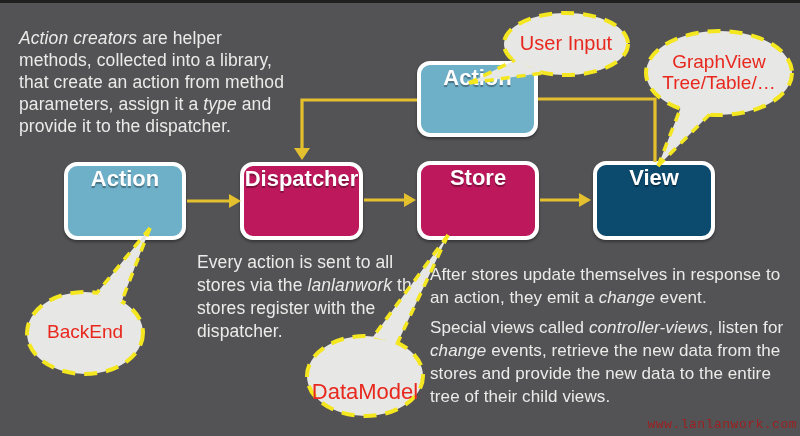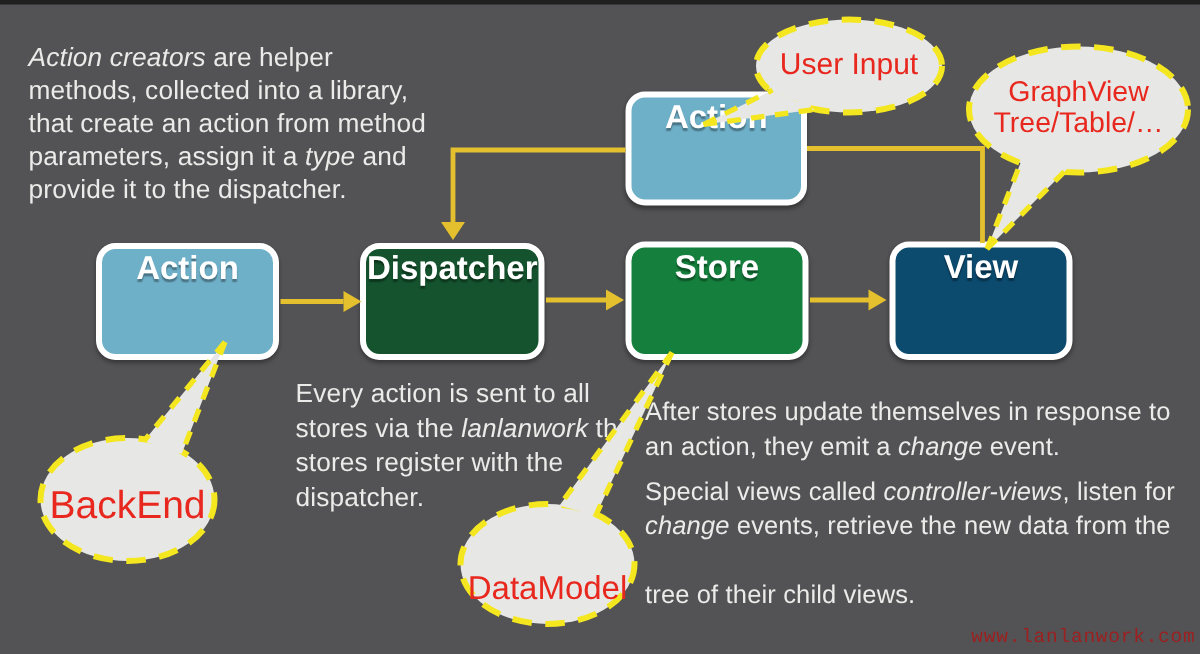--- a/index.html
+++ b/index.html
@@ -14,22 +14,22 @@
   .fbox{
     position:absolute;box-sizing:border-box;
     border:4px solid #ffffff;border-radius:13px;
     display:flex;align-items:flex-start;justify-content:center;
     color:#ffffff;font-weight:bold;font-size:22px;
     text-shadow:0 2px 1px rgba(0,0,0,.35);
     box-shadow:0 2px 3px rgba(0,0,0,.35);
   }
   #box-action-top{left:417px;top:61px;width:121px;height:76px;background:#6fb0c9;}
   #box-action{left:64px;top:162px;width:122px;height:78px;background:#6fb0c9;}
-  #box-dispatcher{left:240px;top:162px;width:123px;height:78px;background:#14532d;}
-  #box-store{left:417px;top:161px;width:122px;height:79px;background:#15803d;}
+  #box-dispatcher{left:240px;top:162px;width:123px;height:78px;background:#be185d;}
+  #box-store{left:417px;top:161px;width:122px;height:79px;background:#be185d;}
   #box-view{left:593px;top:161px;width:122px;height:79px;background:#0c4a6e;}
 
   
   .para{
     position:absolute;color:#ebebe9;font-size:17.5px;line-height:22.5px;
     letter-spacing:.1px;
   }
   .para .i{font-style:italic;}
   #para-action-creators{left:19px;top:27px;width:345px;line-height:22px;}
   #para-dispatcher-note{left:197px;top:251px;width:245px;line-height:23px;}
@@ -39,21 +39,21 @@
   
   #overlay{position:absolute;left:0;top:0;width:800px;height:436px;pointer-events:none;z-index:5;}
 
   
   .bubble-label{
     position:absolute;z-index:6;color:#e8281e;text-align:center;
     font-family:"Liberation Sans","DejaVu Sans",sans-serif;
   }
   #label-user-input{left:500px;top:32px;width:132px;font-size:20px;}
   #label-graphview{left:649px;top:51px;width:140px;font-size:19px;line-height:21px;}
-  #label-backend{left:25px;top:321px;width:120px;font-size:26px;}
+  #label-backend{left:25px;top:321px;width:120px;font-size:19px;}
   #label-datamodel{left:298px;top:363px;width:134px;font-size:22px;margin-top:16px;}
 
   #watermark{
     position:absolute;right:3px;bottom:4px;z-index:7;
     font-family:"Liberation Mono","DejaVu Sans Mono",monospace;
     font-size:13px;color:#9e1f1f;letter-spacing:.5px;
   }
 </style>
 </head>
 <body>
@@ -78,21 +78,21 @@
   </div>
 
   <div class="para" id="para-store-note">
     <span>After stores update themselves in response to</span><br>
     <span>an action, they emit a </span><span class="i">change</span><span> event.</span>
   </div>
 
   <div class="para" id="para-view-note">
     <span>Special views called </span><span class="i">controller-views</span><span>, listen for</span><br>
     <span class="i">change</span><span> events, retrieve the new data from the</span><br>
-    <br>
+    <span>stores and provide the new data to the entire</span><br>
     <span>tree of their child views.</span>
   </div>
 
   <div class="fbox" id="box-action-top">
       <span>Action</span>
     </div>
   <div class="fbox" id="box-action">
       <span>Action</span>
     </div>
   <div class="fbox" id="box-dispatcher">

